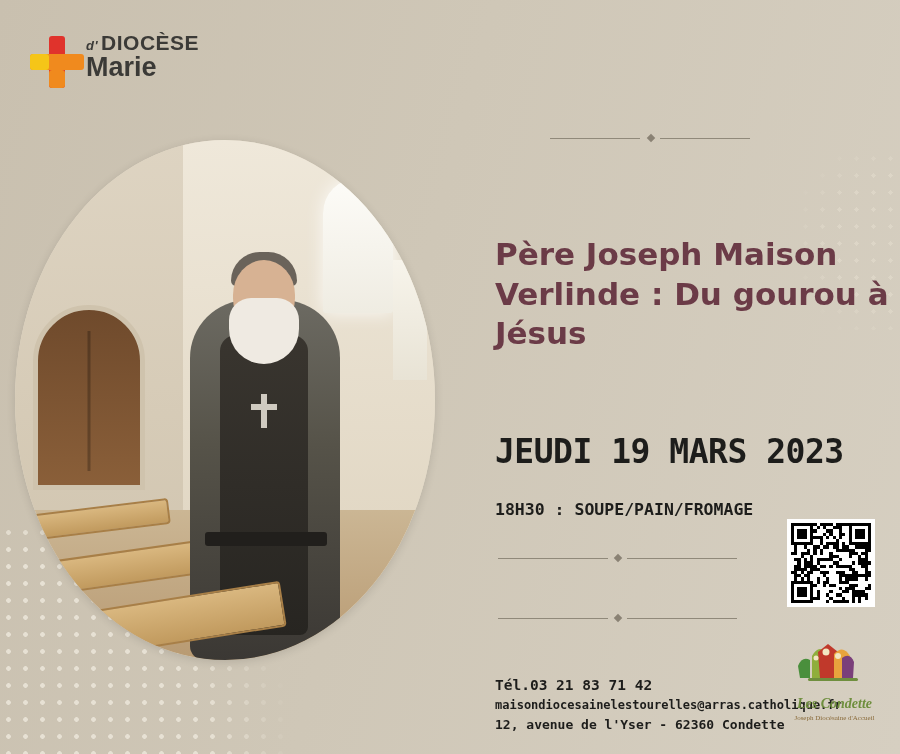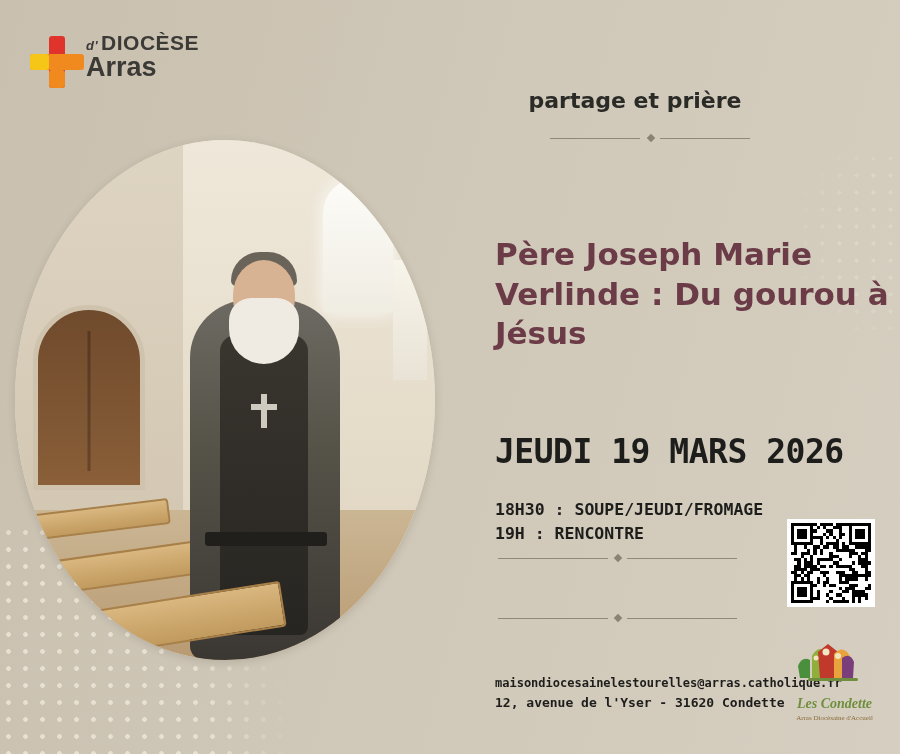--- a/index.html
+++ b/index.html
@@ -220,21 +220,21 @@
         <rect x="0" y="18" width="54" height="16" rx="3" fill="#f08a1e"></rect>
         <rect x="0" y="18" width="19" height="16" rx="3" fill="#f5c518"></rect>
         <rect x="19" y="34" width="16" height="18" rx="3" fill="#f08a1e"></rect>
       </svg>
     </div>
     <div class="logo-text">
       <div style="display:flex;align-items:flex-end;gap:3px;">
         <span class="logo-d">d'</span>
         <span class="logo-dio">DIOCÈSE</span>
       </div>
-      <div class="logo-arras">Arras</div>
+      <div class="logo-arras">Marie</div>
     </div>
   </div>
 
   <div id="photo">
     <div class="ph-bg"></div>
     <div class="ph-wallL"></div>
     <div class="ph-wallR"></div>
     <div class="ph-window"></div>
     <div class="ph-window2"></div>
     <div class="ph-arch"></div>
@@ -247,48 +247,47 @@
     <div class="monk-cross-v"></div>
     <div class="monk-cross-h"></div>
     <div class="monk-hair"></div>
     <div class="monk-head"></div>
     <div class="monk-beard"></div>
     <div class="pew pew1"></div>
   </div>
 
   <div id="right">
 
-    <div class="subtitle">partage et prière</div>
 
     <div class="sep" style="left:95px; top:138px; width:90px;"></div>
     <div class="sep-dot" style="left:193px; top:135px;"></div>
     <div class="sep" style="left:205px; top:138px; width:90px;"></div>
 
 
-    <div class="speaker">Père Joseph Marie Verlinde : Du gourou à Jésus</div>
-
-    <div class="date">JEUDI 19 MARS 2026</div>
+    <div class="speaker">Père Joseph Maison Verlinde : Du gourou à Jésus</div>
+
+    <div class="date">JEUDI 19 MARS 2023</div>
 
     <div class="times">
-      <div>18H30 : SOUPE/JEUDI/FROMAGE</div>
-      <div>19H : RENCONTRE</div>
+      <div>18H30 : SOUPE/PAIN/FROMAGE</div>
     </div>
 
     <div class="sep" style="left:43px; top:558px; width:110px;"></div>
     <div class="sep-dot" style="left:160px; top:555px;"></div>
     <div class="sep" style="left:172px; top:558px; width:110px;"></div>
 
 
     <div class="sep" style="left:43px; top:618px; width:110px;"></div>
     <div class="sep-dot" style="left:160px; top:615px;"></div>
     <div class="sep" style="left:172px; top:618px; width:110px;"></div>
 
     <div class="insc-lines">
+      <div>Tél.03 21 83 71 42</div>
       <div class="mail">maisondiocesainelestourelles@arras.catholique.fr</div>
-      <div class="addr">12, avenue de l'Yser - 31620 Condette</div>
+      <div class="addr">12, avenue de l'Yser - 62360 Condette</div>
     </div>
   </div>
 
   <div id="qr">
     <div class="qrgrid" id="qrgrid" style="grid-template-columns: repeat(25, 1fr); grid-template-rows: repeat(25, 1fr);">
         <i style="background: rgb(0, 0, 0);"></i>
         <i style="background: rgb(0, 0, 0);"></i>
         <i style="background: rgb(0, 0, 0);"></i>
         <i style="background: rgb(0, 0, 0);"></i>
         <i style="background: rgb(0, 0, 0);"></i>
@@ -921,16 +920,16 @@
       <path d="M36 16 l10 -8 l10 8 l-2 26 h-16 z" fill="#c0392b"></path>
       <path d="M52 18 q9 -10 16 2 l-2 22 h-14 z" fill="#e8a33d"></path>
       <path d="M60 22 q8 -6 12 4 l-1 16 h-11 z" fill="#7a3f7a"></path>
       <path d="M28 24 q-8 -4 -12 6 l2 12 h10 z" fill="#4a8f3c"></path>
       <circle cx="44" cy="16" r="3.5" fill="#f2e6c2"></circle>
       <circle cx="56" cy="20" r="3" fill="#f2e6c2"></circle>
       <circle cx="34" cy="22" r="2.5" fill="#f2e6c2"></circle>
       <rect x="26" y="42" width="50" height="3" rx="1.5" fill="#6f8f3e"></rect>
     </svg>
     <div class="tr-name">Les Condette</div>
-    <div class="tr-sub">Arras Diocésaine d'Accueil</div>
+    <div class="tr-sub">Joseph Diocésaine d'Accueil</div>
   </div>
 
 </div>
 
 </body></html>

